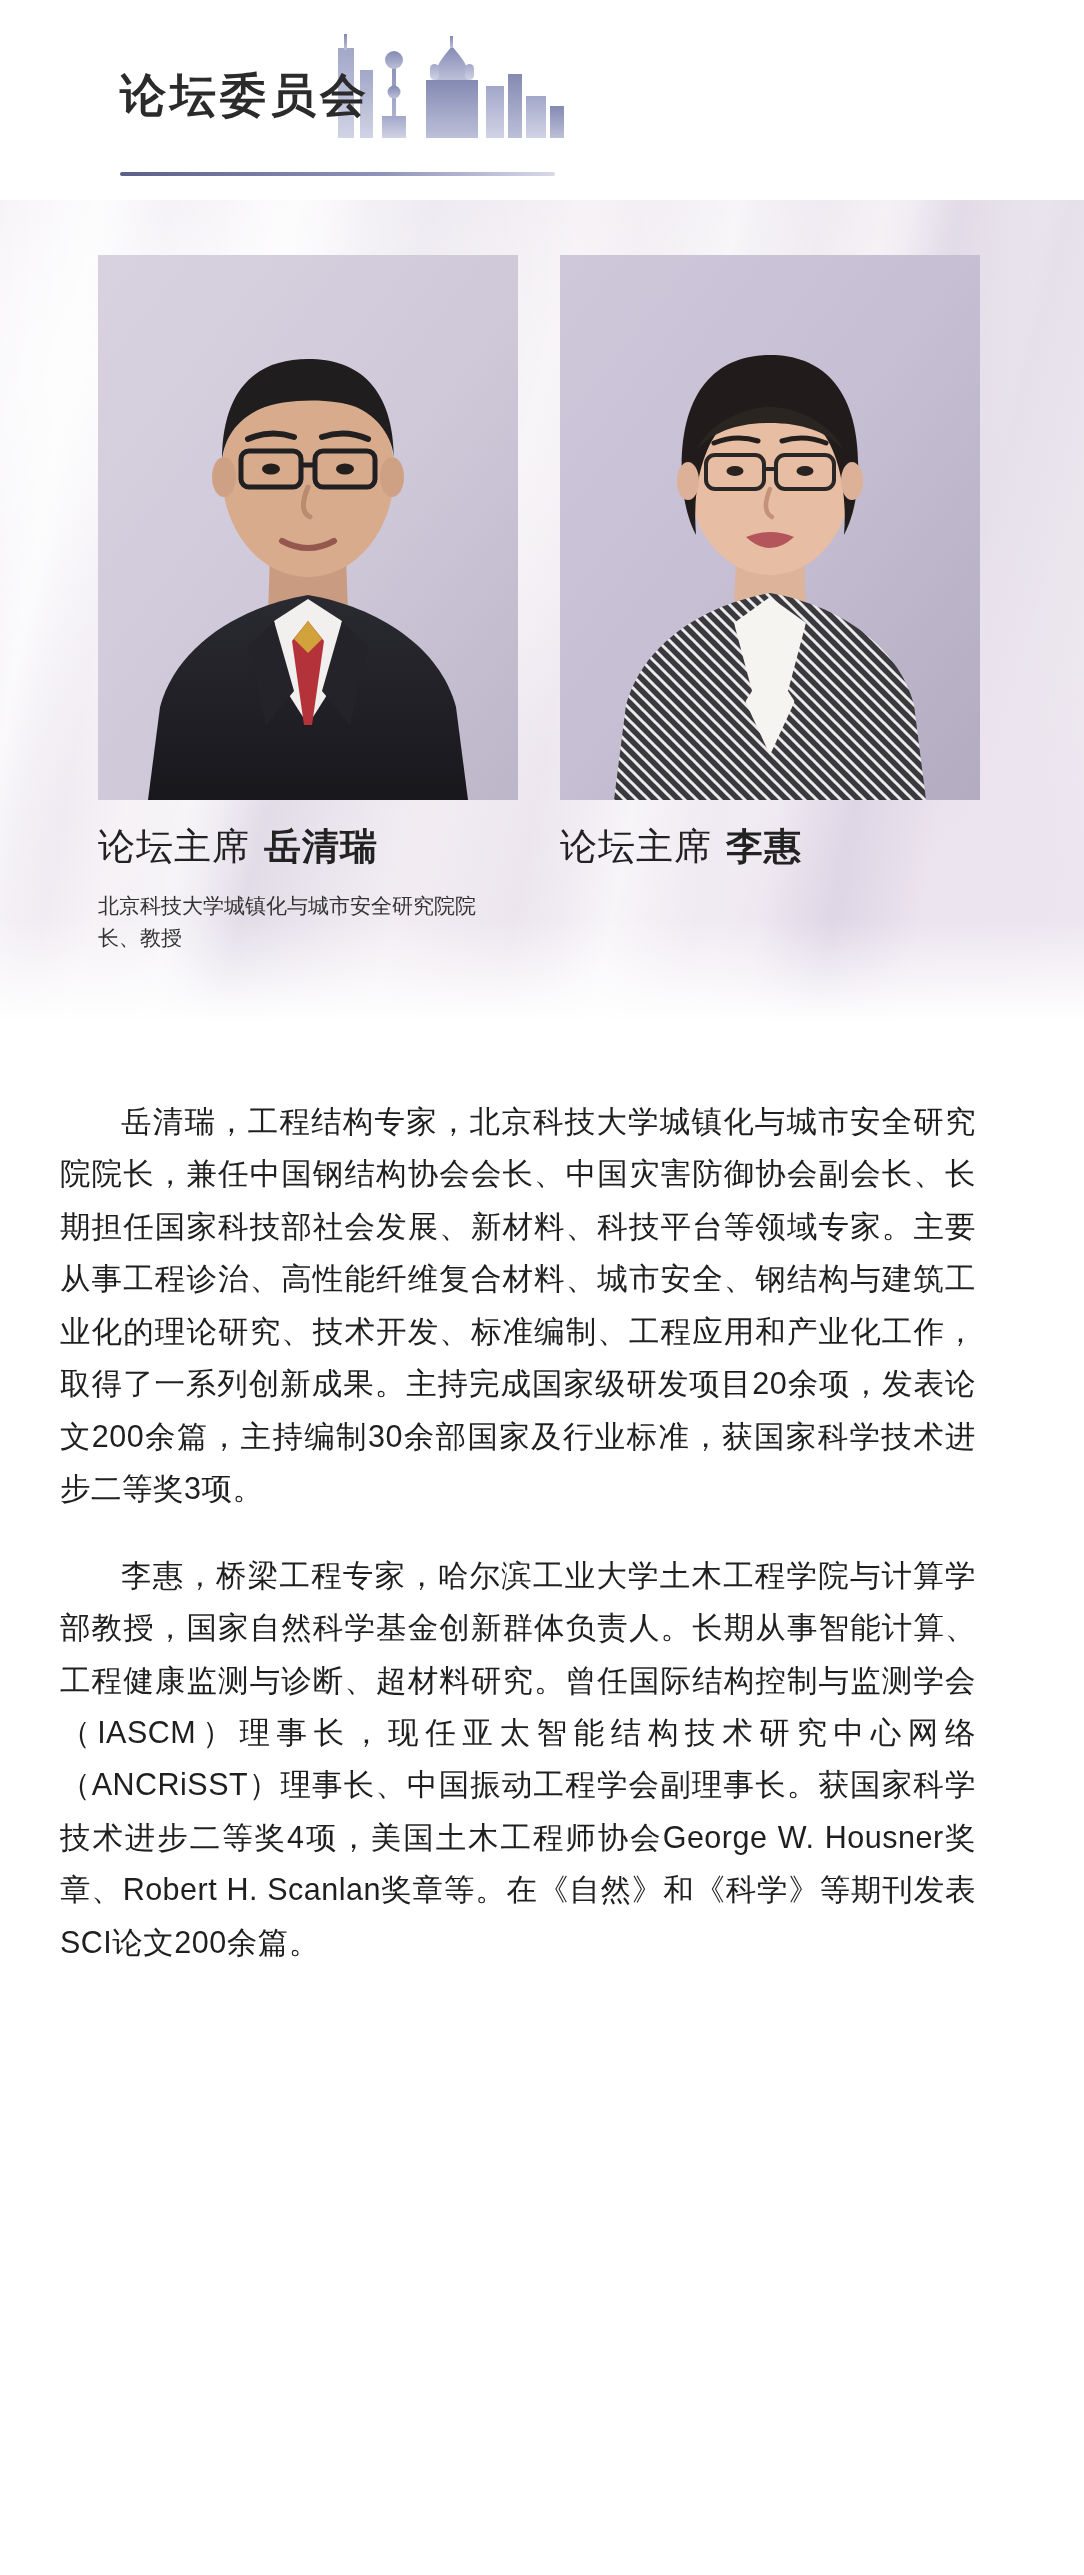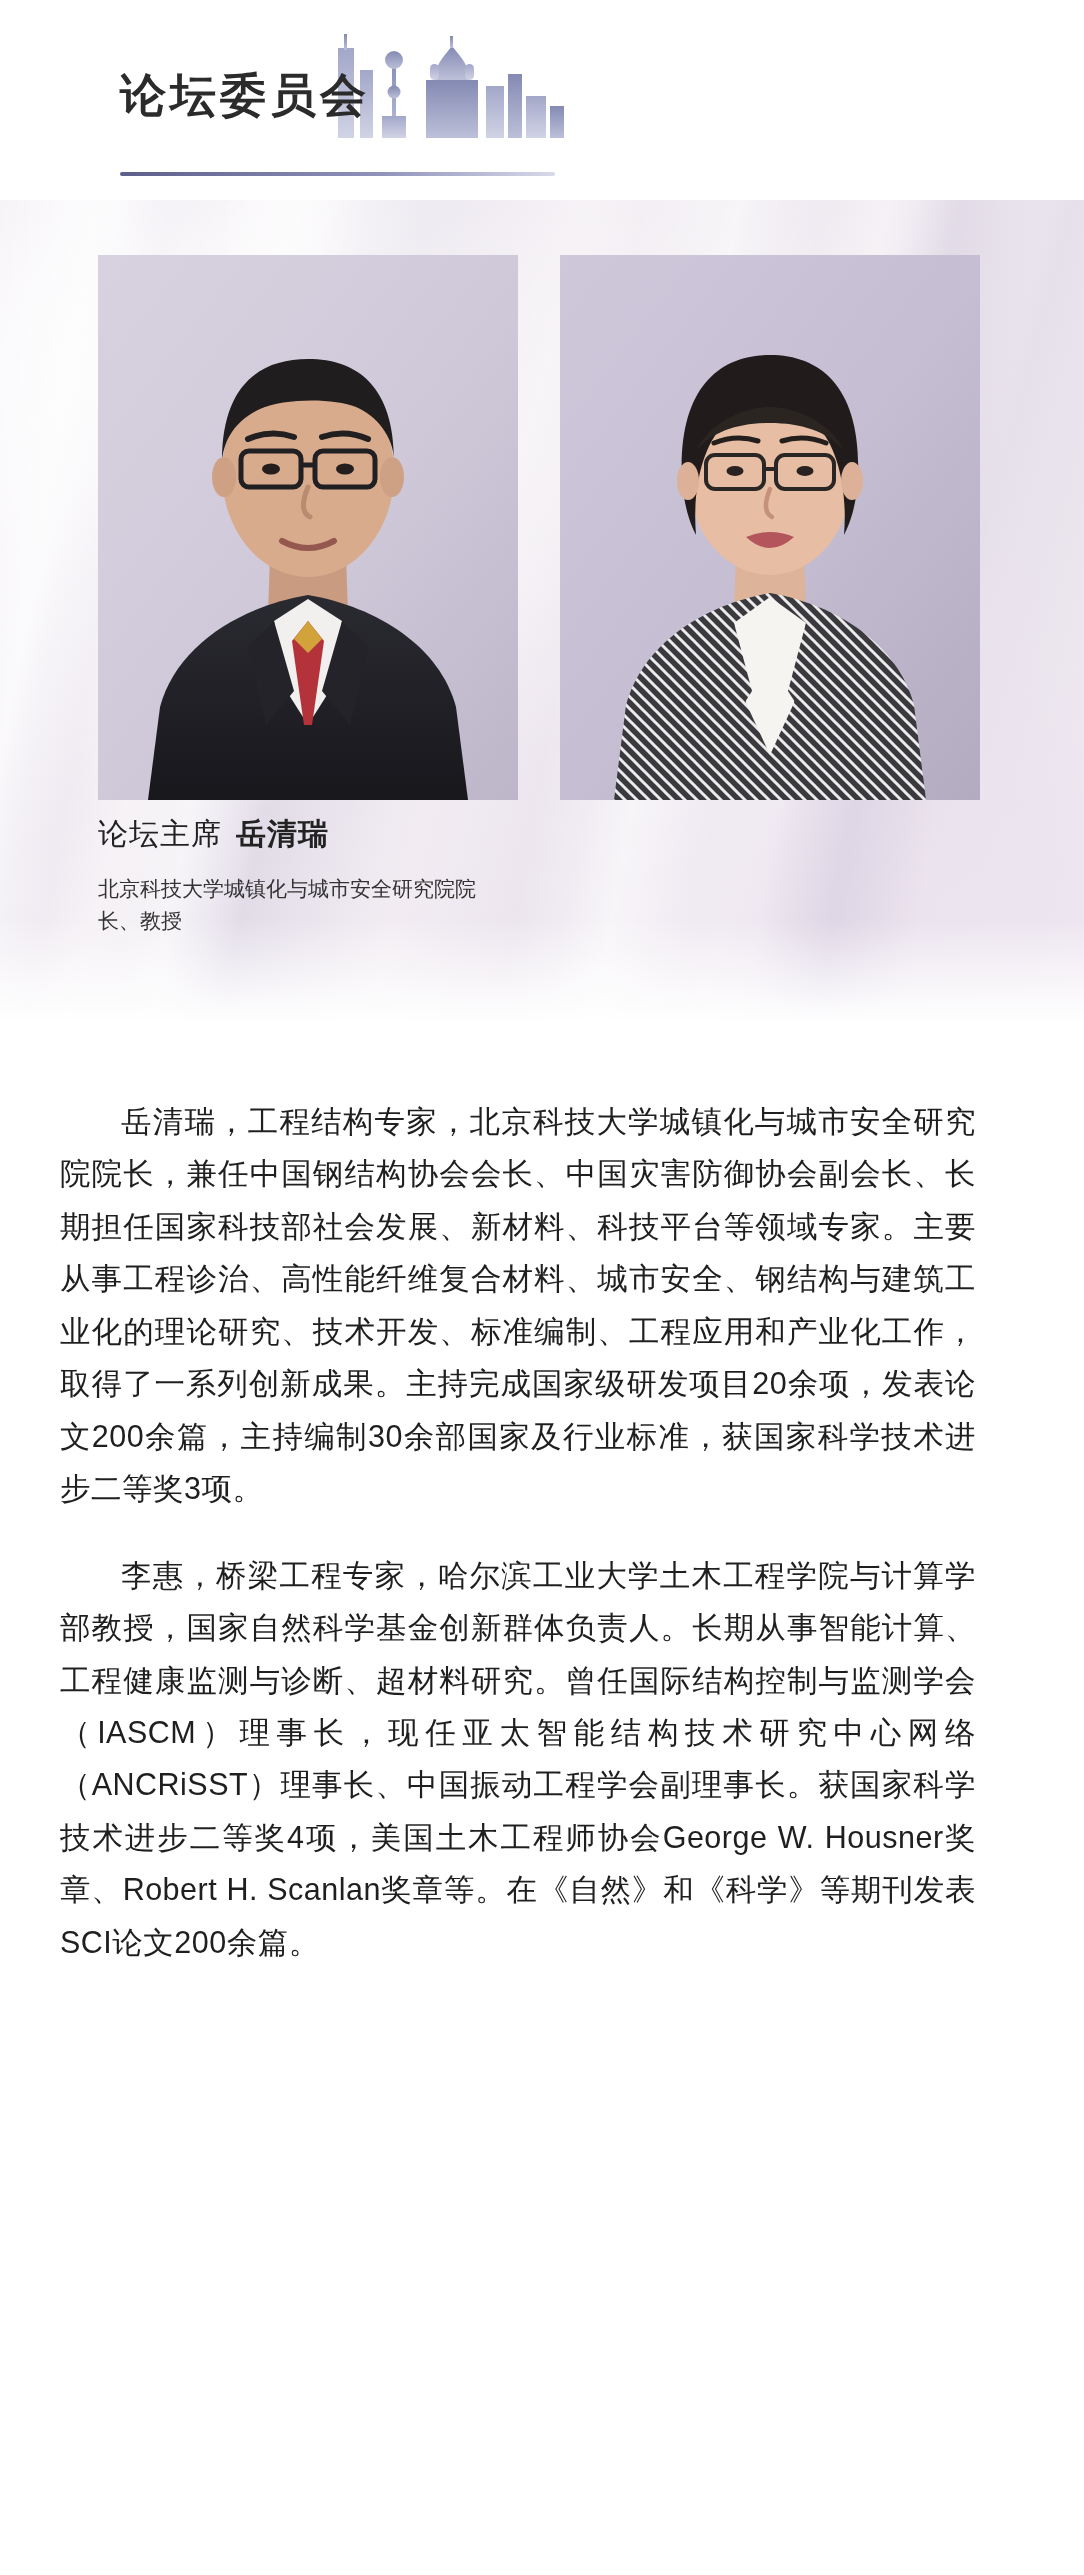--- a/index.html
+++ b/index.html
@@ -116,22 +116,22 @@
   .portrait {
     width: 420px;
     height: 545px;
     overflow: hidden;
     position: relative;
     background: #cfc8d6;
   }
   .portrait svg { display: block; width: 100%; height: 100%; }
 
   .person-role {
-    margin-top: 14px;
-    font-size: 30px;
+    margin-top: 22px;
+    font-size: 37px;
     color: #222;
     letter-spacing: 1px;
     white-space: nowrap;
   }
   .person-role .name {
     font-weight: bold;
     margin-left: 14px;
   }
   .person-affil {
     margin-top: 18px;
@@ -302,20 +302,23 @@
             <ellipse cx="245" cy="216" rx="8.5" ry="5" fill="#2a2220"></ellipse>
 
             <path d="M154 188 q22 -9 44 -2" stroke="#241e1d" stroke-width="5" fill="none" stroke-linecap="round"></path>
             <path d="M222 186 q22 -7 44 2" stroke="#241e1d" stroke-width="5" fill="none" stroke-linecap="round"></path>
 
             <path d="M210 234 q-9 22 2 28" stroke="#c4917a" stroke-width="4.5" fill="none" stroke-linecap="round"></path>
 
             <path d="M186 282 q24 -10 48 0 q-24 22 -48 0 Z" fill="#b4555b"></path>
           </svg>
         </div>
+        <div class="person-role">
+          <span>论坛主席</span><span class="name">李惠</span>
+        </div>
       </div>
 
     </div>
   </div>
 
   <div class="bio-section">
     <p class="bio-para">岳清瑞，工程结构专家，北京科技大学城镇化与城市安全研究院院长，兼任中国钢结构协会会长、中国灾害防御协会副会长、长期担任国家科技部社会发展、新材料、科技平台等领域专家。主要从事工程诊治、高性能纤维复合材料、城市安全、钢结构与建筑工业化的理论研究、技术开发、标准编制、工程应用和产业化工作，取得了一系列创新成果。主持完成国家级研发项目20余项，发表论文200余篇，主持编制30余部国家及行业标准，获国家科学技术进步二等奖3项。</p>
     <p class="bio-para">李惠，桥梁工程专家，哈尔滨工业大学土木工程学院与计算学部教授，国家自然科学基金创新群体负责人。长期从事智能计算、工程健康监测与诊断、超材料研究。曾任国际结构控制与监测学会（IASCM）理事长，现任亚太智能结构技术研究中心网络（ANCRiSST）理事长、中国振动工程学会副理事长。获国家科学技术进步二等奖4项，美国土木工程师协会George W. Housner奖章、Robert H. Scanlan奖章等。在《自然》和《科学》等期刊发表SCI论文200余篇。</p>
   </div>
 

